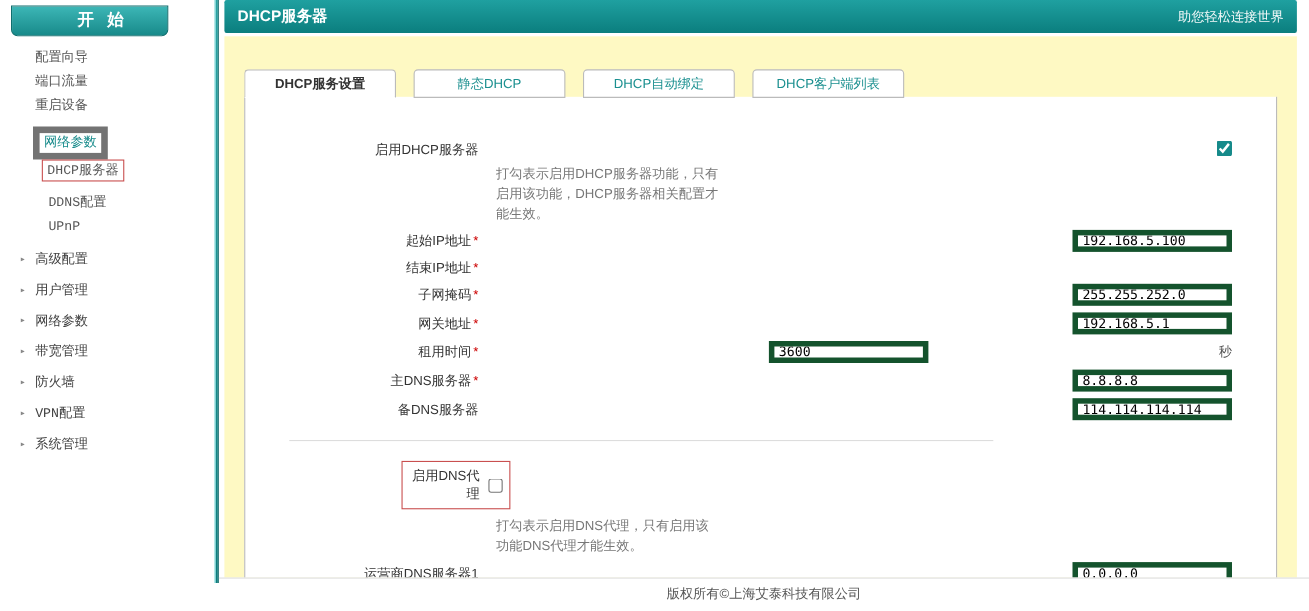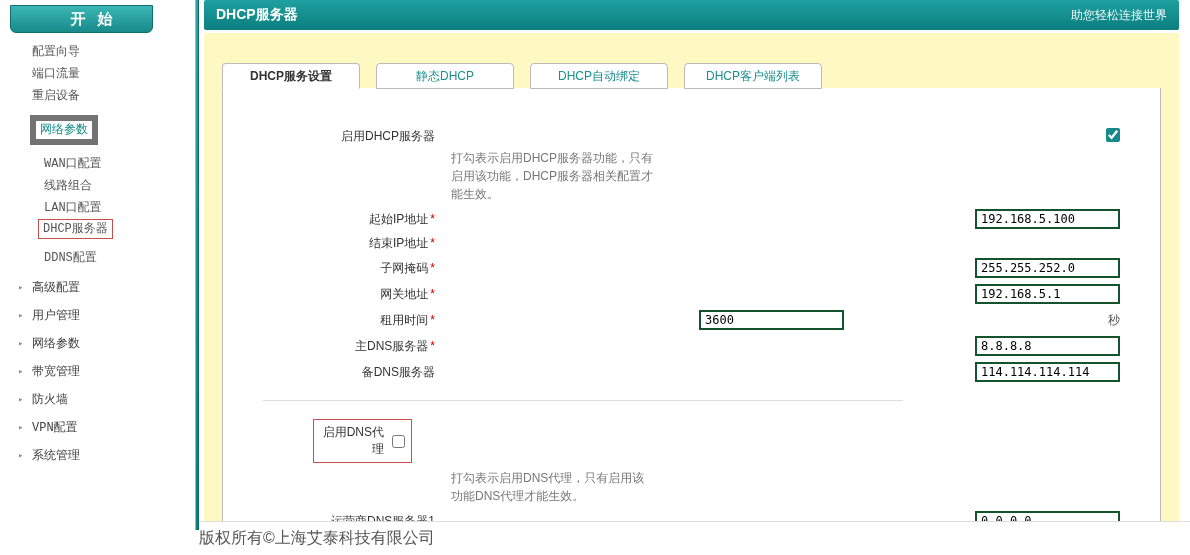--- a/index.html
+++ b/index.html
@@ -32,51 +32,47 @@
   .tab {
     width: 138px; height: 26px; background: #fff; border: 1px solid #bbb;
     border-radius: 4px 4px 0 0; text-align: center; line-height: 24px;
     color: #1a8f8f; cursor: pointer;
   }
   .tab.active { border-bottom: 1px solid #fff; color: #333; font-weight: bold; }
   .panel { background: #fff; border: 1px solid #bbb; border-top: none; margin-top: -1px; padding: 40px 40px 40px 90px; min-height: 430px;}
   .field-row { display: flex; align-items: center; margin-bottom: 6px; justify-content: space-between; }
   .field-label { width: 130px; text-align: right; padding-right: 8px; color: #333; }
   .field-label .req { color: #c00; margin-left: 2px;}
-  .field-value input[type=text] { width: 145px; height: 20px; border: 2px solid #14532d; padding: 1px 4px; font-family: monospace; font-size: 12px;}
+  .field-value input[type=text] { width: 145px; height: 20px; border: 5px solid #14532d; padding: 1px 4px; font-family: monospace; font-size: 12px;}
   .field-value input[type=checkbox] { width: 14px; height: 14px; accent-color: #168a8a; }
   .help-text { width: 340px; color: #777; line-height: 18px; padding-left: 138px; margin-top: -2px; margin-bottom: 6px; font-size: 12px;}
   .unit { margin-left: 8px; color: #555;}
   .hr { border-top: 1px solid #ddd; margin: 18px 0 18px -50px; width: 640px;}
-  .highlight-group { border: 1px solid #c94f4f; display: inline-flex; align-items: center; padding: 4px 6px; }
+  .highlight-group { border: 1px solid #c94f4f; display: inline-flex; align-items: center; padding: 4px 6px; margin-left: 52px;}
   .highlight-group .hl-label { width: 72px; text-align: right; padding-right: 8px;}
-  .footer { color: #555; font-size: 16px; padding: 6px 0; border-top: 1px solid #ddd; margin-top: 0;}
+  .footer { text-align: center; color: #555; font-size: 12px; padding: 6px 0; border-top: 1px solid #ddd; margin-top: 0;}
   .divider-v { width: 4px; background: linear-gradient(#2aa3a3,#0c7c7c); height: 530px; border-right:1px solid #0a6868; border-left:1px solid #6fd2d2;}
 </style>
 </head>
 <body>
 
 <div class="layout">
   <div class="sidebar">
     <div class="start-banner">开 始</div>
     <ul class="nav">
       <li>配置向导</li>
       <li>端口流量</li>
       <li>重启设备</li>
     </ul>
     <div style="height:8px"></div>
     <span class="nav"><li class="boxed-section">网络参数</li></span>
-    <ul class="nav">
-      <li class="sub">WAN口配置</li>
-      <li class="sub">线路组合</li>
-      <li class="sub">LAN口配置</li>
-    </ul>
     <span class="nav"><li class="boxed">DHCP服务器</li></span>
     <ul class="nav">
       <li class="sub">DDNS配置</li>
+      <li class="sub">UPnP</li>
     </ul>
     <ul class="nav">
       <li class="section">高级配置</li>
       <li class="section">用户管理</li>
       <li class="section">网络参数</li>
       <li class="section">带宽管理</li>
       <li class="section">防火墙</li>
       <li class="section">VPN配置</li>
       <li class="section">系统管理</li>
     </ul>

